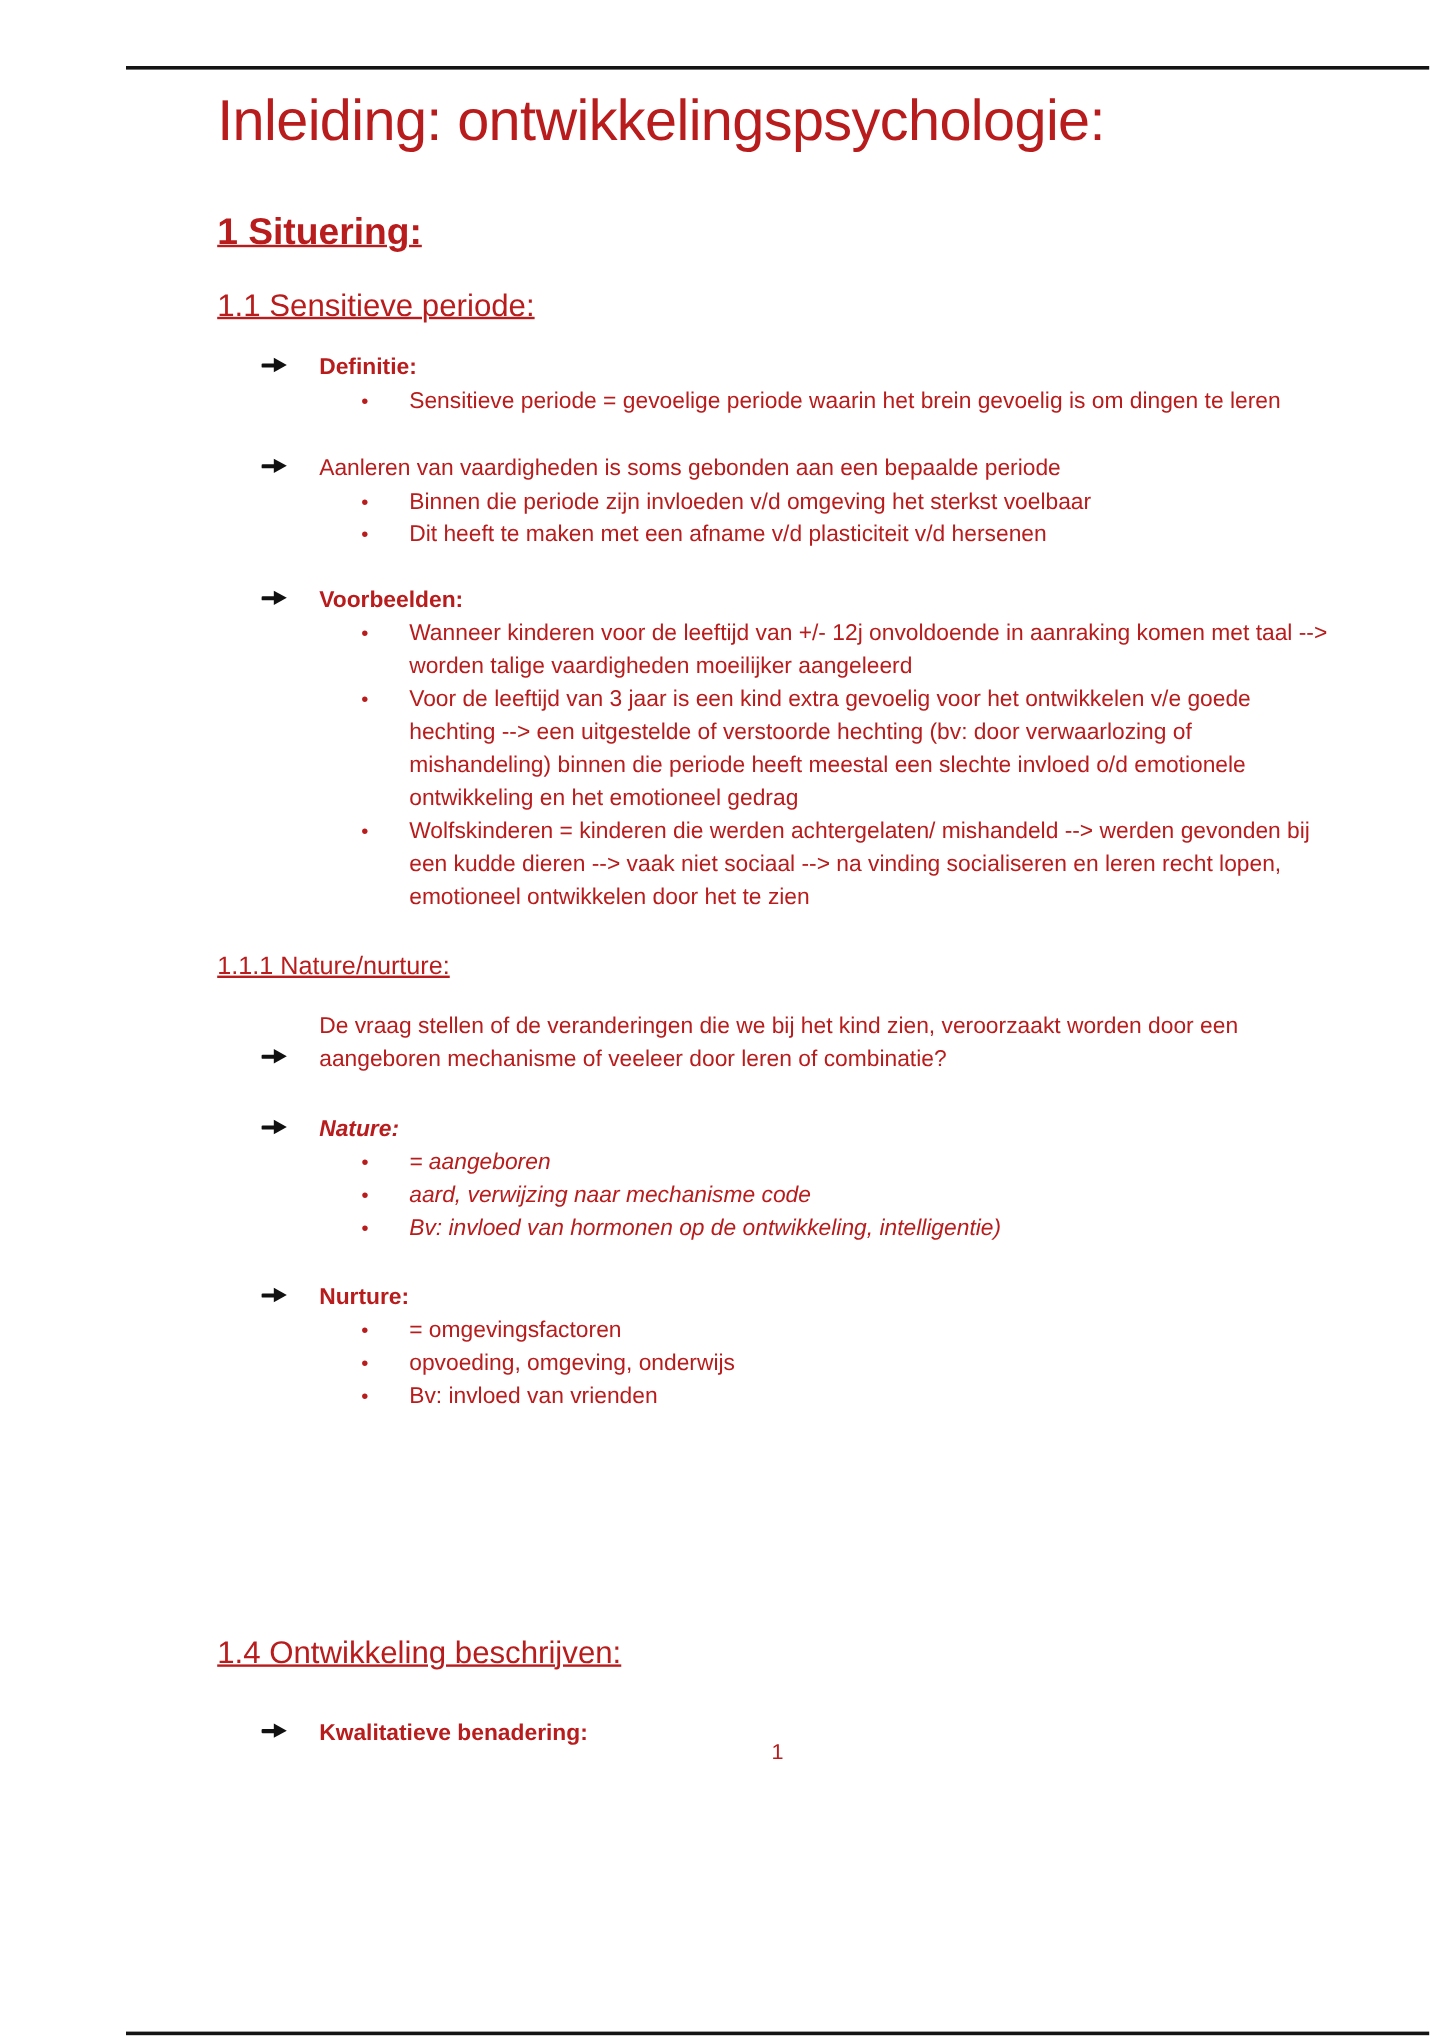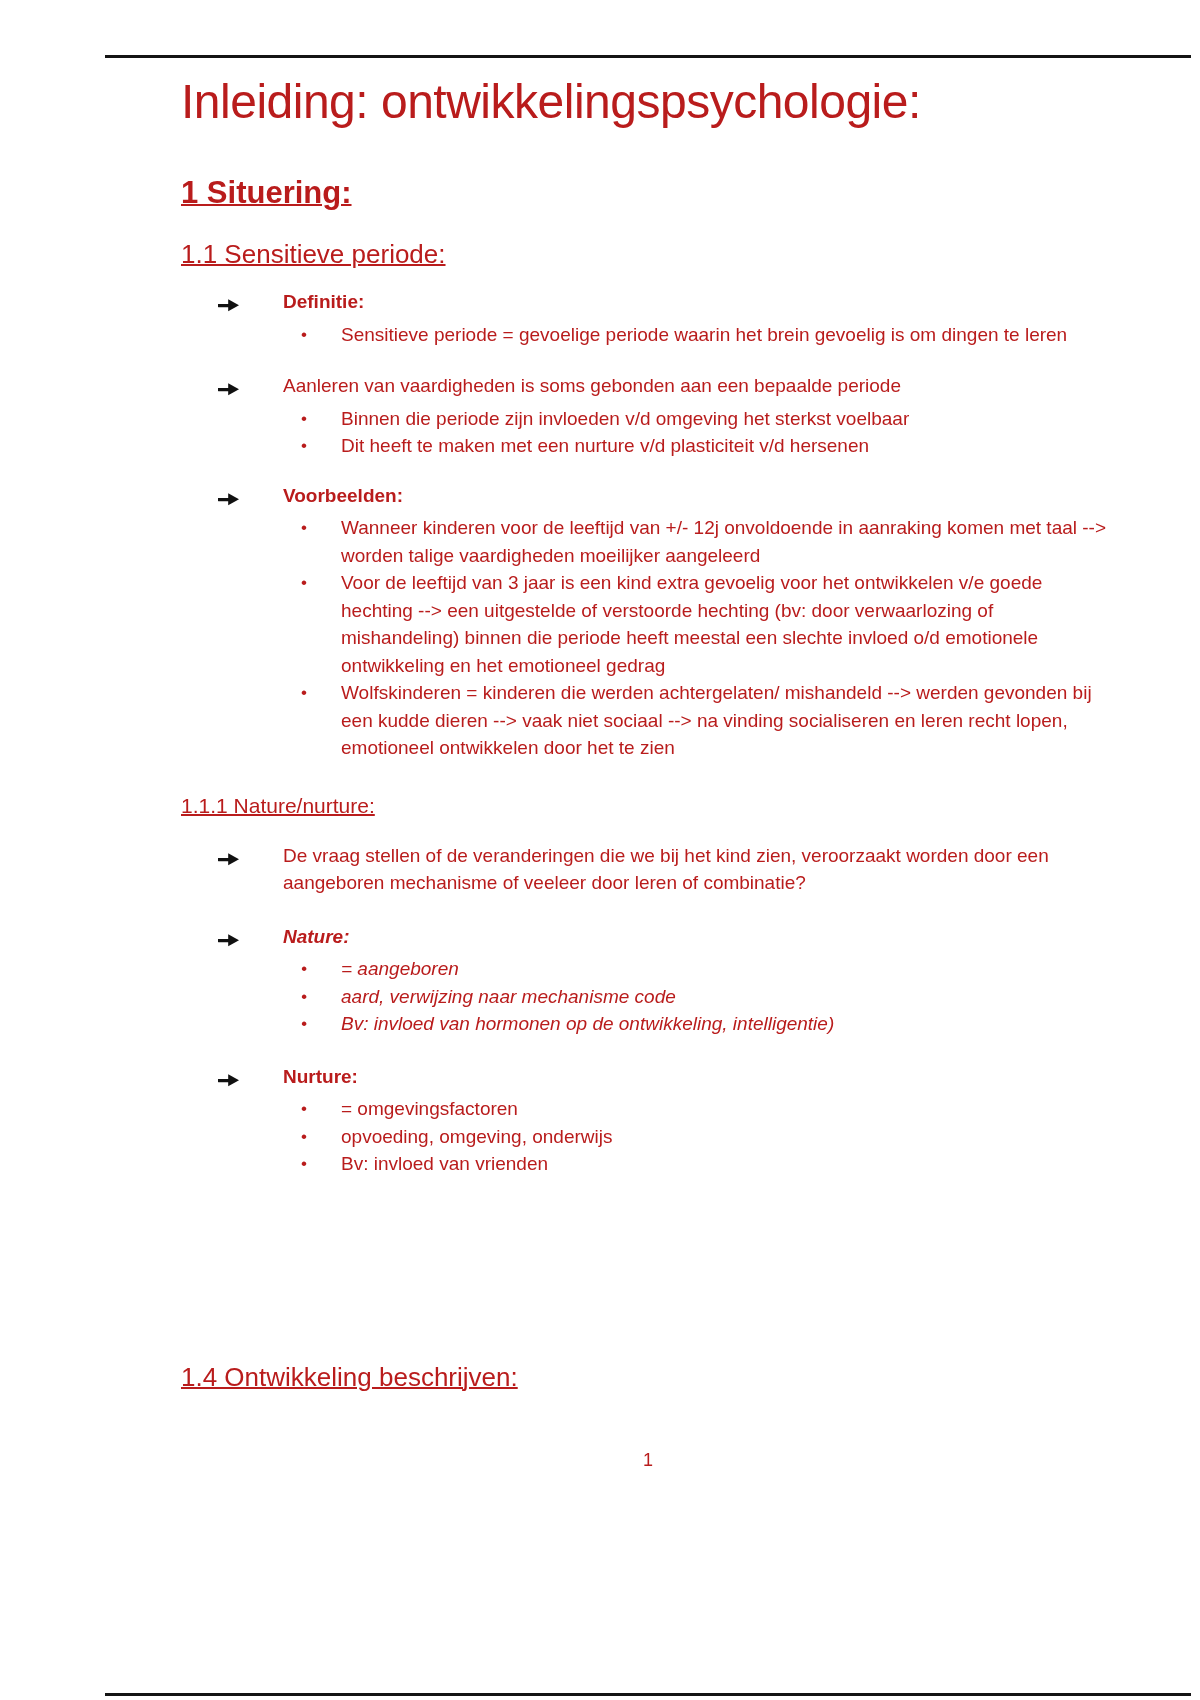--- a/index.html
+++ b/index.html
@@ -18,21 +18,21 @@
   .sec { font-weight:400; text-decoration:underline; text-decoration-thickness:2px; }
   .h1 { font-size:31px; line-height:38px; margin:44px 0 0 0;font-weight:bold; }
   .h2 { font-size:26px; line-height:32px; margin:26px 0 0 0; }
   .h3 { font-size:21px; line-height:28px; margin:30px 0 0 0; }
 
   .group { margin-top:24px; }
   .mt18 { margin-top:18px; }  .mt22 { margin-top:22px; }
   .mt25 { margin-top:25px; }  .mt26 { margin-top:26px;font-style:italic; }
   .mt33 { margin-top:33px; }  .mt183 { margin-top:183px; }
 
-  .arrow-row { display:flex; align-items:flex-start; padding-left:37px; font-size:19px; line-height:27.5px;gap:17px; }
+  .arrow-row { display:flex; align-items:flex-end; padding-left:37px; font-size:19px; line-height:27.5px; }
   .arrow-ic { flex:0 0 48px; padding-top:5px; }
   .bold { font-weight:700; }
 
   .bullets { margin:0; padding:0; list-style:none; }
   .bullet-row { display:flex; align-items:flex-start; padding-left:120px; font-size:19px; line-height:27.5px; }
   .dot { flex:0 0 40px; font-size:17px; }
 
   .pagenum { position:absolute; top:1448px; left:0; width:1200px; text-align:center; font-size:18px; line-height:24px; }
 </style>
 </head>
@@ -76,21 +76,21 @@
         </span>
         <span>Aanleren van vaardigheden is soms gebonden aan een bepaalde periode</span>
       </div>
       <ul class="bullets">
         <li class="bullet-row">
           <span class="dot">•</span>
           <span>Binnen die periode zijn invloeden v/d omgeving het sterkst voelbaar</span>
         </li>
         <li class="bullet-row">
           <span class="dot">•</span>
-          <span>Dit heeft te maken met een nurture v/d plasticiteit v/d hersenen</span>
+          <span>Dit heeft te maken met een afname v/d plasticiteit v/d hersenen</span>
         </li>
       </ul>
     </div>
 
     <div class="group mt22">
       <div class="arrow-row">
         <span class="arrow-ic">
           <svg width="22" height="16" viewBox="0 0 22 16">
               <path d="M1 8.6 L12 8.6" stroke="#111" stroke-width="3.4" stroke-linecap="round" fill="none"></path>
               <path d="M10.2 2.2 L21 8.2 L10.2 14.2 Z" fill="#111"></path>
@@ -175,17 +175,28 @@
         </li>
         <li class="bullet-row">
           <span class="dot">•</span>
           <span>Bv: invloed van vrienden</span>
         </li>
       </ul>
     </div>
 
     <div class="sec h2 mt183">1.4 Ontwikkeling beschrijven:</div>
 
+    <div class="group mt33">
+      <div class="arrow-row">
+        <span class="arrow-ic">
+          <svg width="22" height="16" viewBox="0 0 22 16">
+              <path d="M1 8.6 L12 8.6" stroke="#111" stroke-width="3.4" stroke-linecap="round" fill="none"></path>
+              <path d="M10.2 2.2 L21 8.2 L10.2 14.2 Z" fill="#111"></path>
+            </svg>
+        </span>
+        <span class="bold">Kwalitatieve benadering:</span>
+      </div>
+    </div>
   </div>
 
   <div class="pagenum">1</div>
   <div class="rule rule-bottom"></div>
 </div>
 
 </body></html>

